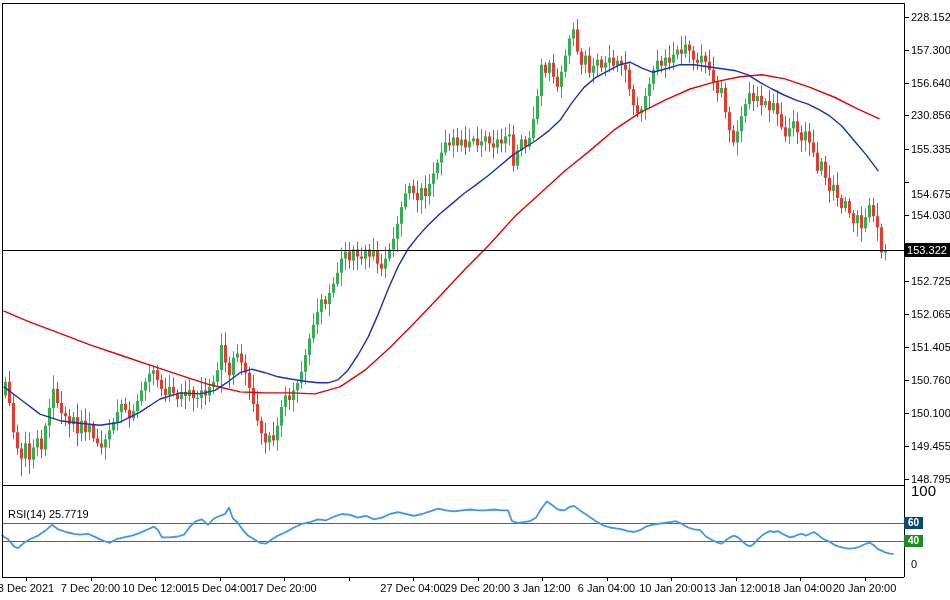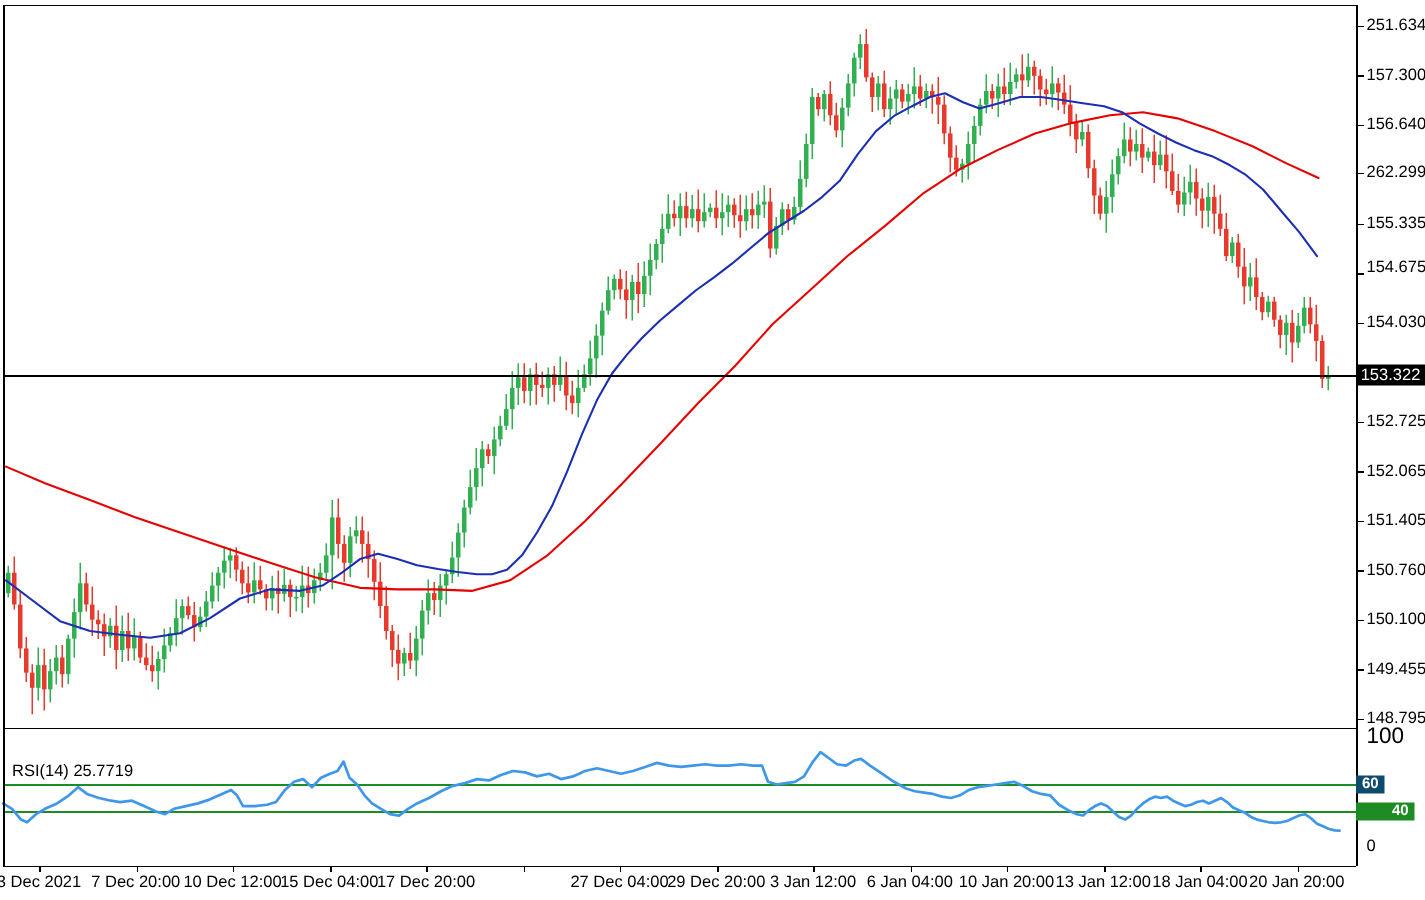--- a/index.html
+++ b/index.html
@@ -10,21 +10,21 @@
   .datelabel{position:absolute;font-size:11px;color:#000;white-space:nowrap;line-height:13px;transform:translateX(-50%);}
   #hdr{position:absolute;left:7px;top:4px;font-size:12px;line-height:14px;white-space:nowrap;}
   #hdr .tri{font-size:8px;color:#000;vertical-align:1px;}
   #hdr .sym{margin-left:7px;}
   #hdr .val{margin-left:6px;}
   #rsi-label{position:absolute;left:8px;top:508px;font-size:11px;color:#000;line-height:13px;}
   #price-badge{position:absolute;left:904px;top:244px;width:46px;height:14px;
                font-size:11px;line-height:14px;text-align:center;}
   .lvl-badge{position:absolute;left:904px;width:19px;height:12px;font-size:10px;
              line-height:12px;text-align:center;font-weight:bold;}
-  #b60{top:517px;} #b40{top:535px;padding-left:20px;}
+  #b60{top:517px;} #b40{top:535px;}
   #rsi-top{position:absolute;left:911px;top:484px;font-size:15px;color:#000;}
   #rsi-bot{position:absolute;left:911px;top:558px;font-size:11px;color:#000;}
 </style>
 </head>
 <body>
 
 <div id="root">
 
   <svg id="plot" width="950" height="600" viewBox="0 0 950 600">
       <line x1="5.5" x2="5.5" y1="377.2468177024658" y2="398.2617411192905" stroke="#30b050" stroke-width="1"></line>
@@ -515,26 +515,26 @@
 
   <div id="rsi-top" class="axlabel">100</div>
   <div id="rsi-bot" class="axlabel">0</div>
 
   <div id="b60" class="lvl-badge" style="background: #0c4a6e; color: rgb(255, 255, 255); top: 517px;">60</div>
   <div id="b40" class="lvl-badge" style="background: rgb(31, 139, 36); color: rgb(255, 255, 255); top: 535px;">40</div>
 
   <div id="price-badge" style="background: rgb(0, 0, 0); color: rgb(255, 255, 255); top: 243px;">153.322</div>
 
   <div id="gen-labels">
-      <div class="axlabel" style="left: 911px; top: 11px;">251.634</div>
+      <div class="axlabel" style="left: 911px; top: 11px;">228.152</div>
       <div class="axlabel" style="left: 911px; top: 44px;">157.300</div>
       <div class="axlabel" style="left: 911px; top: 77px;">156.640</div>
-      <div class="axlabel" style="left: 911px; top: 109px;">262.299</div>
+      <div class="axlabel" style="left: 911px; top: 109px;">230.856</div>
       <div class="axlabel" style="left: 911px; top: 143px;">155.335</div>
-      <div class="axlabel" style="left: 911px; top: 172px;">154.675</div>
+      <div class="axlabel" style="left: 911px; top: 188px;">154.675</div>
       <div class="axlabel" style="left: 911px; top: 209px;">154.030</div>
       <div class="axlabel" style="left: 911px; top: 275px;">152.725</div>
       <div class="axlabel" style="left: 911px; top: 308px;">152.065</div>
       <div class="axlabel" style="left: 911px; top: 341px;">151.405</div>
       <div class="axlabel" style="left: 911px; top: 374px;">150.760</div>
       <div class="axlabel" style="left: 911px; top: 407px;">150.100</div>
       <div class="axlabel" style="left: 911px; top: 440px;">149.455</div>
       <div class="axlabel" style="left: 911px; top: 473px;">148.795</div>
       <div class="datelabel" style="left: 26px; top: 582px;">3 Dec 2021</div>
       <div class="datelabel" style="left: 90.5px; top: 582px;">7 Dec 20:00</div>

